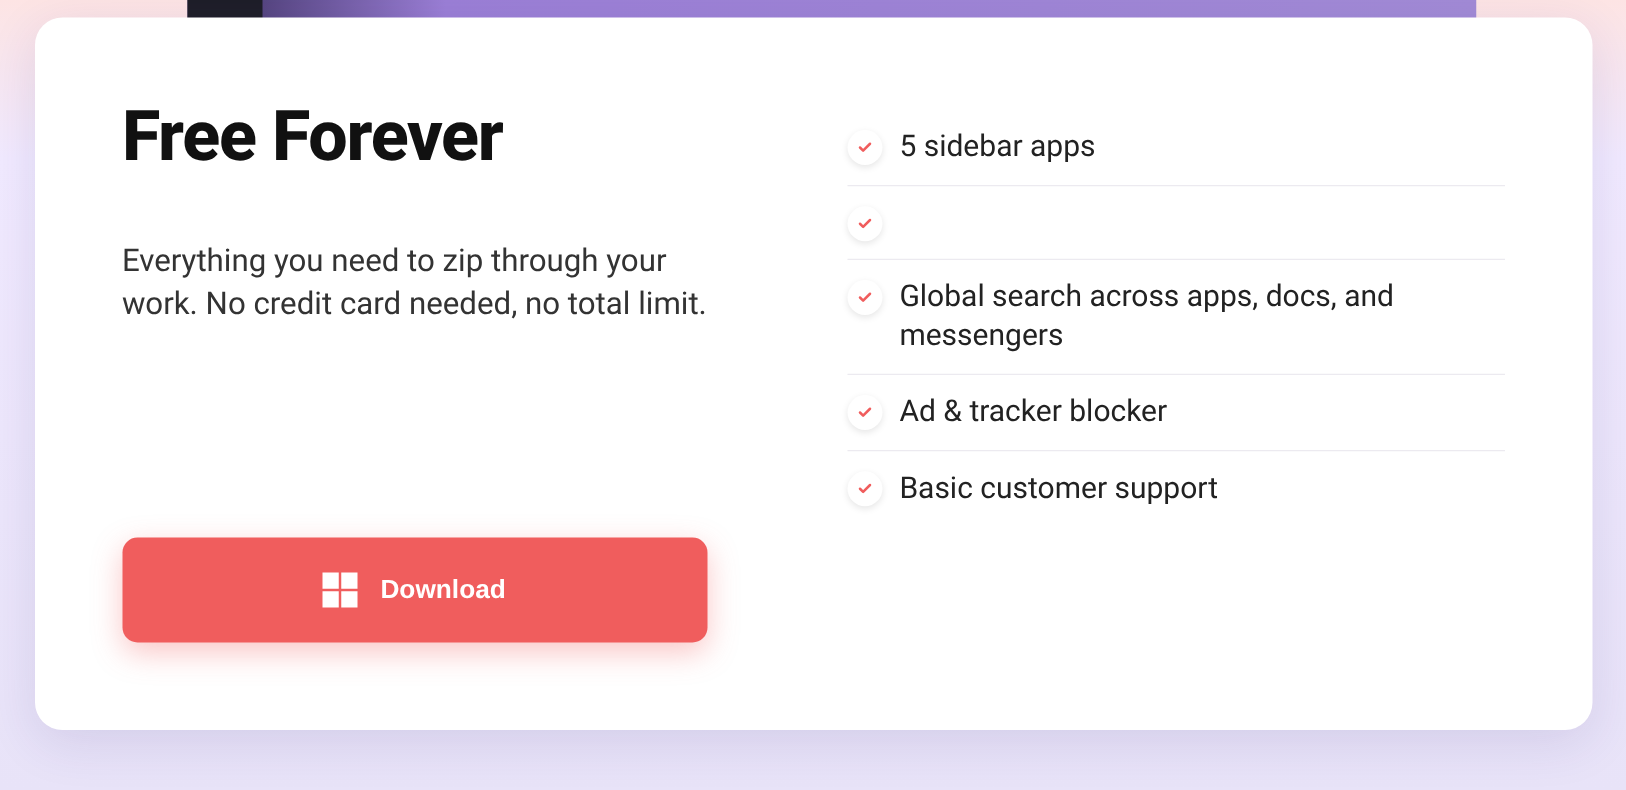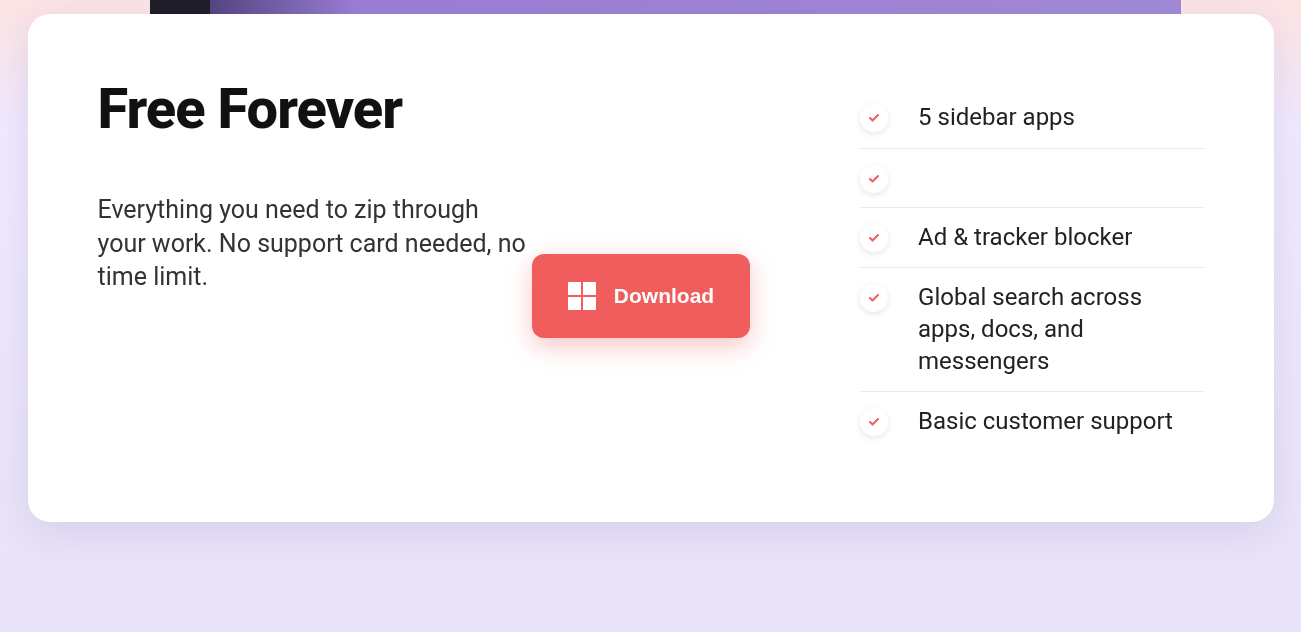--- a/index.html
+++ b/index.html
@@ -42,20 +42,21 @@
     background: #ffffff;
     border-radius: 22px;
     box-shadow: 0 10px 40px rgba(60,40,120,0.12);
     padding: 70px 70px 70px 70px;
     display: flex;
     gap: 110px;
   }
   .left {
     flex: 0 0 470px;
     display: flex;
+    flex-direction: column;
   }
   .title {
     font-size: 56px;
     font-weight: 800;
     color: #111;
     letter-spacing: -1px;
     line-height: 1.05;
     margin-top: -4px;
   }
   .subtitle {
@@ -97,21 +98,21 @@
   .right {
     flex: 1;
     padding-top: 4px;
   }
   .feature-list {
     list-style: none;
   }
   .feature-item {
     display: flex;
     align-items: flex-start;
-    gap: 30px;
+    gap: 14px;
     padding: 14px 0;
     border-bottom: 1px solid #eceaf0;
   }
   .feature-item:last-child {
     border-bottom: none;
   }
   .check-circle {
     flex: 0 0 28px;
     width: 28px;
     height: 28px;
@@ -137,21 +138,21 @@
 <body>
 
 <div class="banner">
   <div class="dark"></div>
 </div>
 
 <div class="card">
   <div class="left">
     <div>
       <h1 class="title">Free Forever</h1>
-      <p class="subtitle">Everything you need to zip through your work. No support card needed, no time limit.</p>
+      <p class="subtitle">Everything you need to zip through your work. No credit card needed, no total limit.</p>
     </div>
     <button class="download-btn">
       <span class="win-icon">
         <span></span>
           <span></span>
           <span></span>
           <span></span>
       </span>
       <span>Download</span>
     </button>
@@ -172,29 +173,29 @@
               <polyline points="20 6 9 17 4 12"></polyline>
             </svg>
         </span>
       </li>
       <li class="feature-item">
         <span class="check-circle">
           <svg viewBox="0 0 24 24" fill="none" stroke="#f05d5d" stroke-width="4" stroke-linecap="round" stroke-linejoin="round">
               <polyline points="20 6 9 17 4 12"></polyline>
             </svg>
         </span>
+        <span class="feature-text">Global search across apps, docs, and messengers</span>
+      </li>
+      <li class="feature-item">
+        <span class="check-circle">
+          <svg viewBox="0 0 24 24" fill="none" stroke="#f05d5d" stroke-width="4" stroke-linecap="round" stroke-linejoin="round">
+              <polyline points="20 6 9 17 4 12"></polyline>
+            </svg>
+        </span>
         <span class="feature-text">Ad &amp; tracker blocker</span>
-      </li>
-      <li class="feature-item">
-        <span class="check-circle">
-          <svg viewBox="0 0 24 24" fill="none" stroke="#f05d5d" stroke-width="4" stroke-linecap="round" stroke-linejoin="round">
-              <polyline points="20 6 9 17 4 12"></polyline>
-            </svg>
-        </span>
-        <span class="feature-text">Global search across apps, docs, and messengers</span>
       </li>
       <li class="feature-item">
         <span class="check-circle">
           <svg viewBox="0 0 24 24" fill="none" stroke="#f05d5d" stroke-width="4" stroke-linecap="round" stroke-linejoin="round">
               <polyline points="20 6 9 17 4 12"></polyline>
             </svg>
         </span>
         <span class="feature-text">Basic customer support</span>
       </li>
     </ul>

